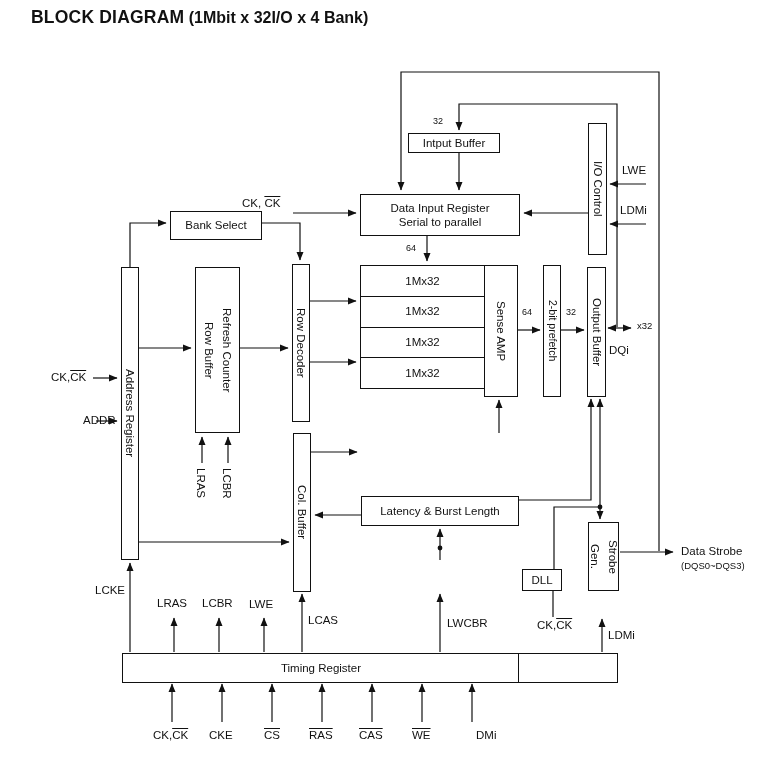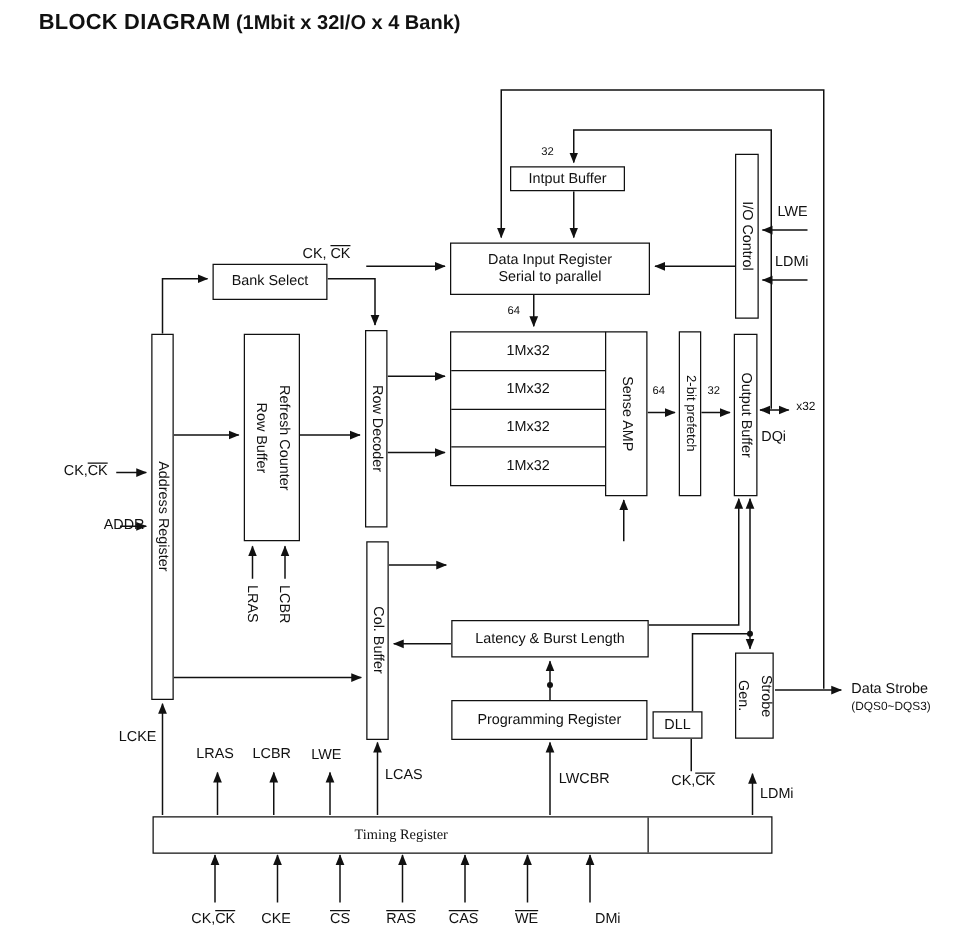--- a/index.html
+++ b/index.html
@@ -153,36 +153,33 @@
 
 
   <div class="box" style="left:293px;top:433px;width:18px;height:159px;">
     <span class="vt">Col. Buffer</span>
   </div>
 
   <div class="box" style="left:361px;top:496px;width:158px;height:30px;">
     <span>Latency &amp; Burst Length</span>
   </div>
 
-  <div class="box" style="left:361px;top:560px;width:157px;height:32px;">
-    <span>Programming Register</span>
-  </div>
 
   <div class="box" style="left:522px;top:569px;width:40px;height:22px;">
     <span>DLL</span>
   </div>
 
   <div class="box" style="left:588px;top:522px;width:31px;height:69px;">
     <div class="vt2" style="line-height:1.2;">
       <span>Strobe</span>
       <span>Gen.</span>
     </div>
   </div>
 
-  <div class="box" style="left:122px;top:653px;width:496px;height:30px;font-family:Liberation Serif, serif;">
+  <div class="box" style="left:122px;top:653px;width:496px;height:30px;">
     <div class="tr-divider" style="left:395px;"></div>
     <div class="tr-label" style="width:396px;">
       <span>Timing Register</span>
     </div>
   </div>
 
   <div class="lbl" style="left:242px;top:197px;">
     <span>CK, </span><span class="ov">CK</span>
   </div>
   <div class="lbl sm" style="left:433px;top:116px;">32</div>

